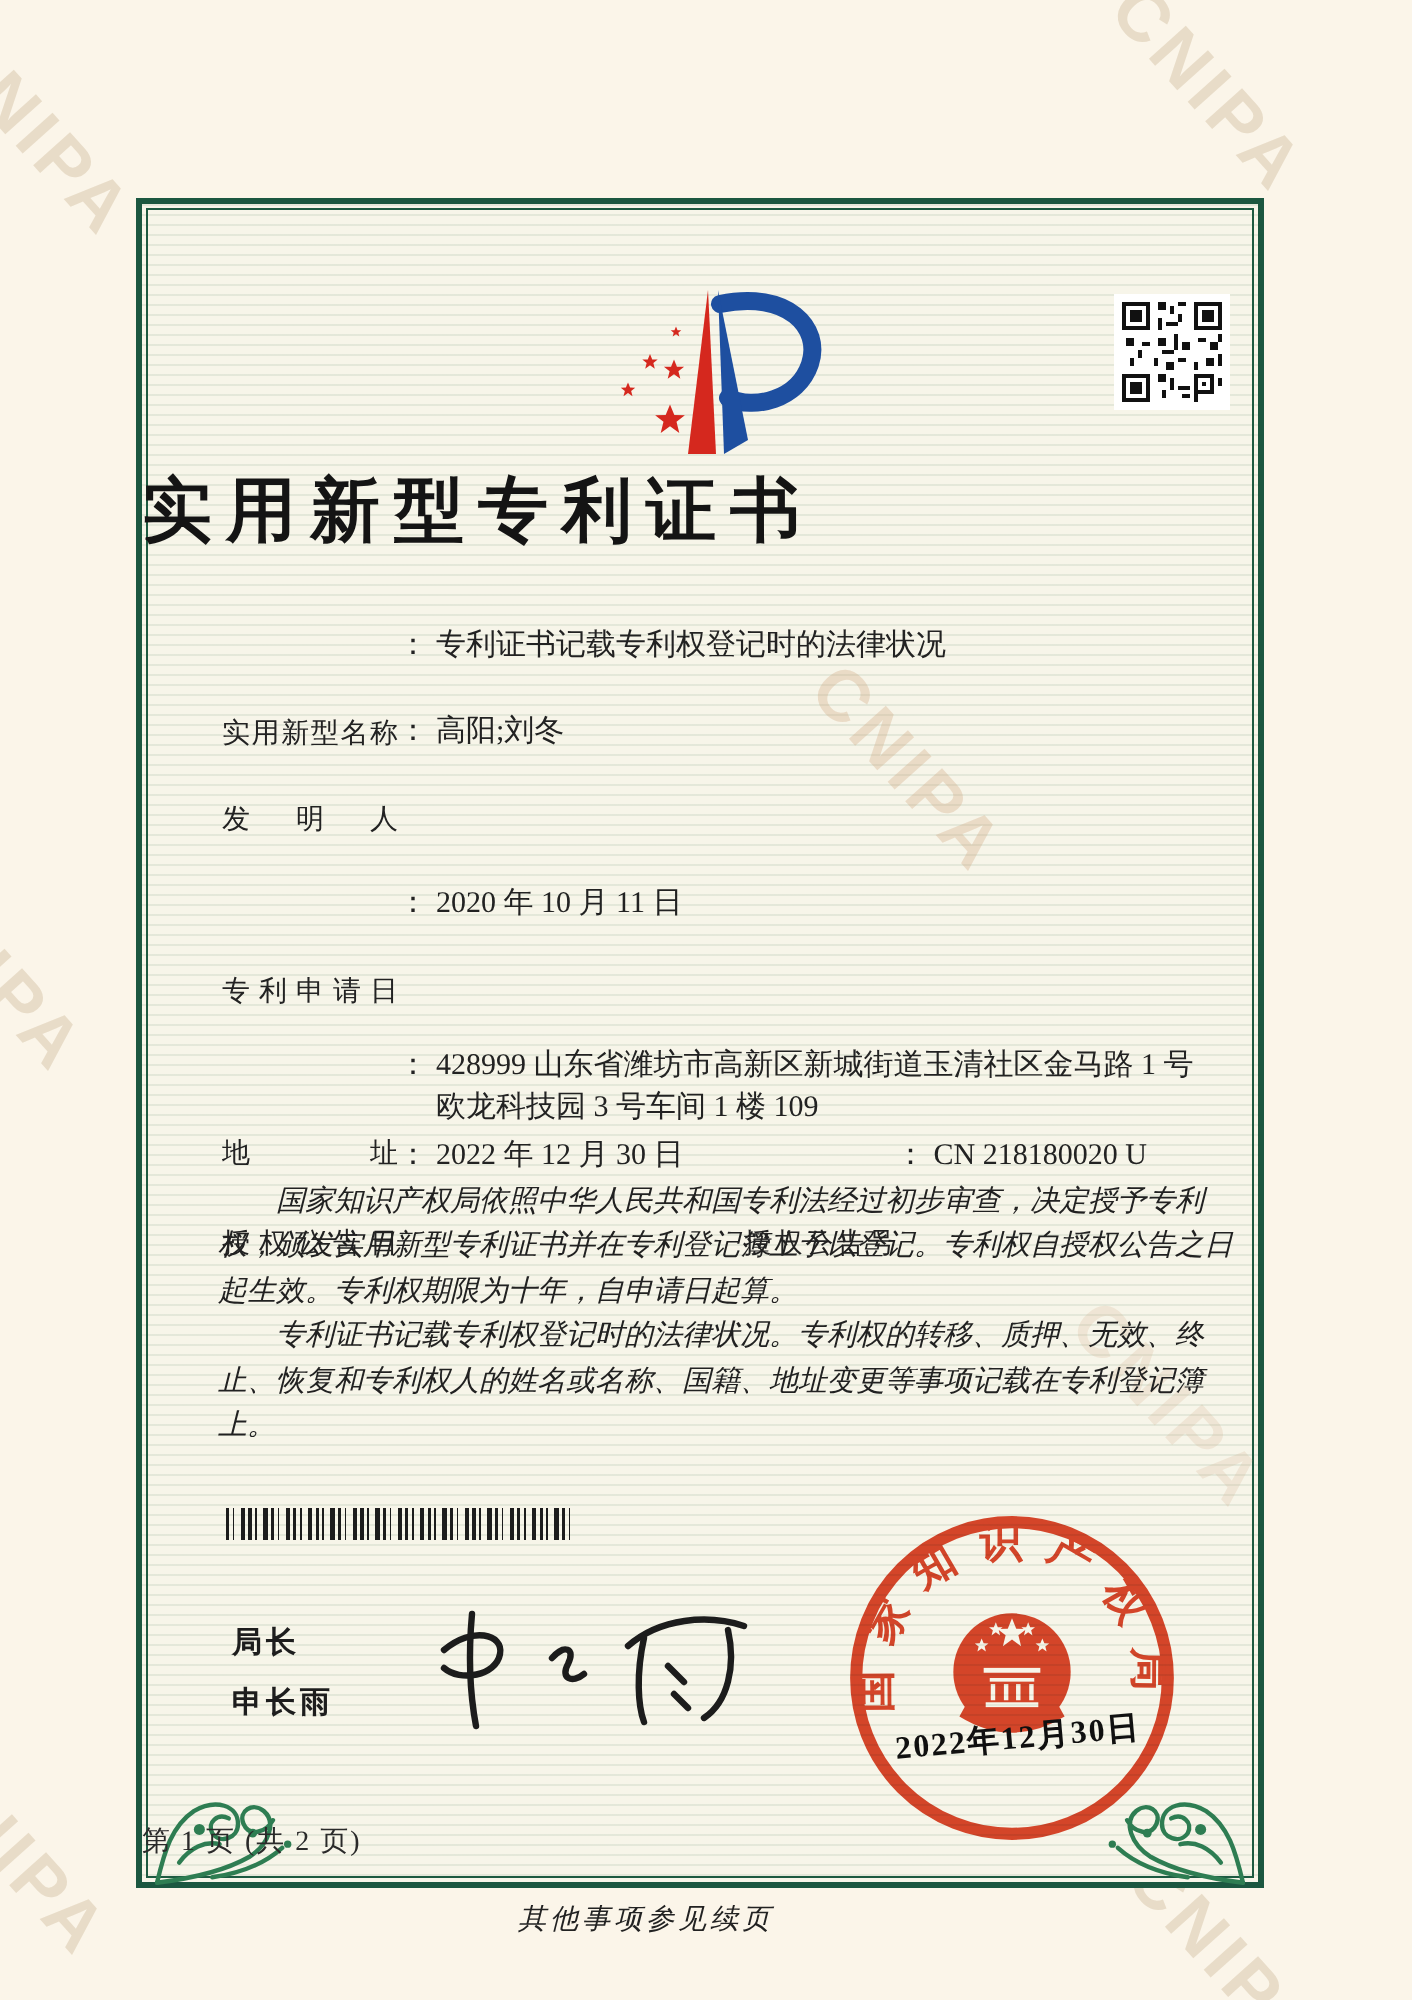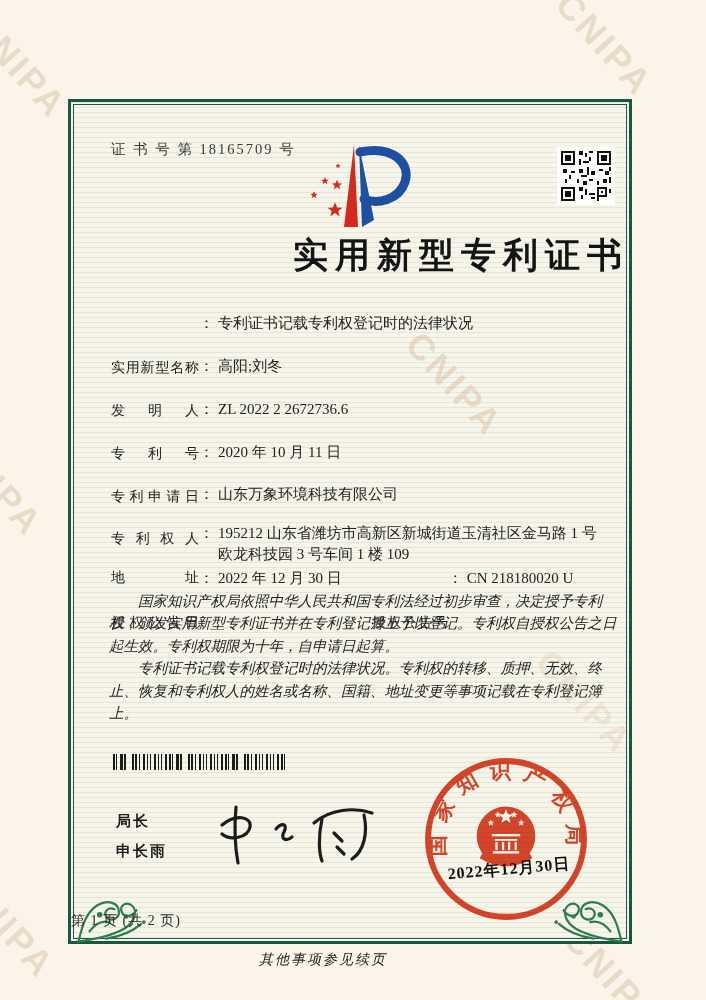--- a/index.html
+++ b/index.html
@@ -27,21 +27,21 @@
       #f7f5e9;
   }
   .frame::after{
     content:'';position:absolute;inset:2px;border:1px solid #1d5a41;pointer-events:none;
   }
   .abs{position:absolute;z-index:2;}
   
   .cert-no{left:40px;top:38px;font-size:14.5px;letter-spacing:2px;color:#3a3a3a;}
   .logo{left:235px;top:40px;}
   .title{
-    left:0;right:0;top:130px;text-align:right;
+    left:0;right:0;top:130px;text-align:left;
     font-size:35px;font-weight:bold;letter-spacing:7px;color:#141414;
   }
   
   .row{left:40px;width:520px;font-size:15px;line-height:21px;white-space:nowrap;}
   .lbl{
     display:inline-block;width:88px;font-size:14px;vertical-align:top;
     text-align:justify;text-align-last:justify;color:#222;margin-top:44px;
   }
   .colon{display:inline-block;vertical-align:top;margin-right:4px;}
   .val{display:inline-block;vertical-align:top;white-space:normal;width:400px;}
@@ -92,21 +92,20 @@
 <div class="wm" style="left:578px;top:-16px">CNIPA</div>
 <div class="wm" style="left:-32px;top:424px">CNIPA</div>
 <div class="wm" style="left:-20px;top:866px">CNIPA</div>
 <div class="wm" style="left:586px;top:918px">CNIPA</div>
 
 <div class="frame">
 
   <div class="wm inner" style="left:357px;top:222px">CNIPA</div>
   <div class="wm inner faint" style="left:487px;top:540px">CNIPA</div>
 
-  <div class="abs cert-no">证 书 号 第 18165709 号</div>
 
   <div class="abs logo">
     <svg width="110" height="90" viewBox="0 0 110 90">
       <defs>
         <polygon id="rstar" points="0,-5 1.4,-1.6 4.8,-1.5 2.1,0.6 3,4.2 0,2 -3,4.2 -2.1,0.6 -4.8,-1.5 -1.4,-1.6" fill="#d5281e"></polygon>
       </defs>
       <path d="M54,10 C88,3 105,22 99,40 C93,58 71,63 58,57" stroke="#1e4fa0" stroke-width="9" fill="none" stroke-linecap="round"></path>
       <polygon points="48,3 52,85 38,85" fill="#d5281e"></polygon>
       <polygon points="53,3 68,78 56,85" fill="#1e4fa0"></polygon>
       <use href="#rstar" transform="translate(32,24) scale(0.55)"></use>
@@ -148,31 +147,25 @@
   </div>
 
   <div class="abs title">实用新型专利证书</div>
 
   <div class="abs row" style="top:211px">
     <span class="lbl">实用新型名称</span><span class="colon">：</span><span class="val">专利证书记载专利权登记时的法律状况</span>
   </div>
   <div class="abs row" style="top:254px">
     <span class="lbl">发明人</span><span class="colon">：</span><span class="val">高阳;刘冬</span>
   </div>
-  <div class="abs row" style="top:297px">
-    <span class="lbl">专利号</span><span class="colon">：</span><span class="val">ZL 2022 2 2672736.6</span>
-  </div>
   <div class="abs row" style="top:340px">
     <span class="lbl">专利申请日</span><span class="colon">：</span><span class="val">2020 年 10 月 11 日</span>
   </div>
-  <div class="abs row" style="top:382px">
-    <span class="lbl">专利权人</span><span class="colon">：</span><span class="val">山东万象环境科技有限公司</span>
-  </div>
   <div class="abs row" style="top:421px">
-    <span class="lbl">地址</span><span class="colon">：</span><span class="val"><span>195212 山东省潍坊市高新区新城街道玉清社区金马路 1 号</span><br><span>欧龙科技园 3 号车间 1 楼 109</span></span>
+    <span class="lbl">地址</span><span class="colon">：</span><span class="val"><span>428999 山东省潍坊市高新区新城街道玉清社区金马路 1 号</span><br><span>欧龙科技园 3 号车间 1 楼 109</span></span>
   </div>
   <div class="abs row" style="top:466px">
     <span class="lbl">授权公告日</span><span class="colon">：</span><span>2022 年 12 月 30 日</span><span class="pair2"><span class="lbl">授权公告号</span><span class="colon">：</span><span>CN 218180020 U</span></span>
   </div>
 
   <div class="abs paras">
     <p>国家知识产权局依照中华人民共和国专利法经过初步审查，决定授予专利权，颁发实用新型专利证书并在专利登记簿上予以登记。专利权自授权公告之日起生效。专利权期限为十年，自申请日起算。</p>
     <p>专利证书记载专利权登记时的法律状况。专利权的转移、质押、无效、终止、恢复和专利权人的姓名或名称、国籍、地址变更等事项记载在专利登记簿上。</p>
   </div>
 

